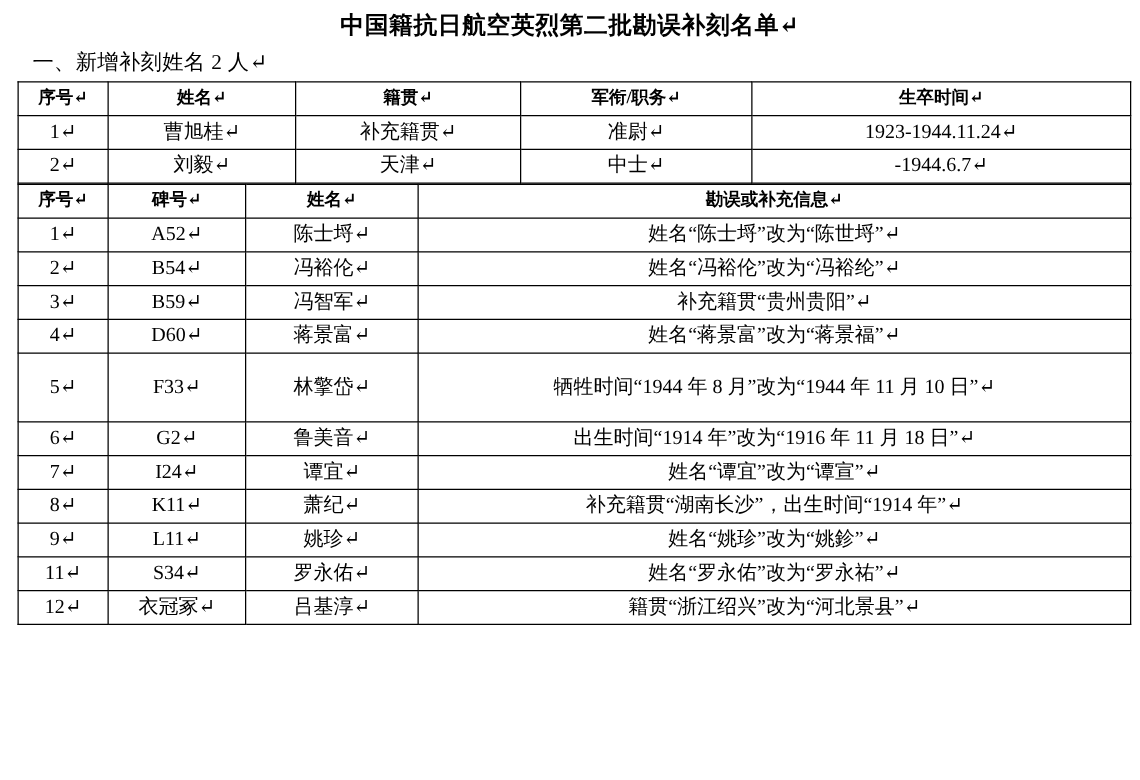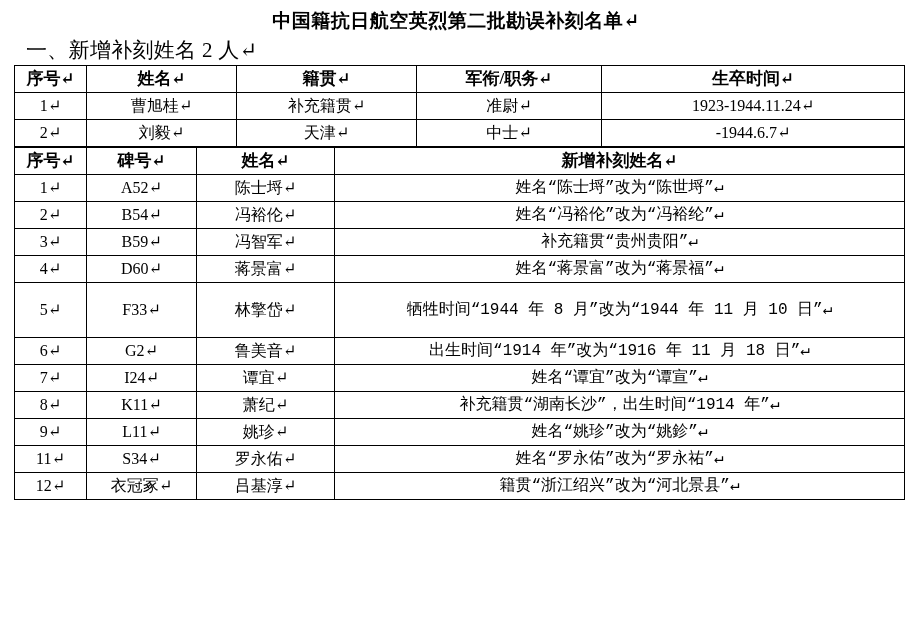--- a/index.html
+++ b/index.html
@@ -24,21 +24,21 @@
   .doc-title {
     text-align: center;
     font-weight: bold;
     font-size: 19px;
     line-height: 26px;
     letter-spacing: 0.5px;
     margin: 2px 0 4px 0;
     font-family: "Liberation Serif", "DejaVu Serif", serif;
   }
   .section-heading {
-    font-size: 21px;
+    font-size: 17px;
     line-height: 24px;
     margin: 2px 0 3px 14px;
     letter-spacing: 0.3px;
   }
   table {
     border-collapse: collapse;
     width: 890px;
     margin: 0 0 0 2px;
     table-layout: fixed;
   }
@@ -46,35 +46,35 @@
     border: 1px solid #000000;
     text-align: center;
     vertical-align: middle;
     font-size: 16px;
     line-height: 22px;
     padding: 2px 3px;
     font-family: "Liberation Serif", "DejaVu Serif", serif;
   }
   table th {
     font-weight: bold;
-    font-size: 17px;
+    font-size: 14px;
   }
   .t1 col.c1 { width: 72px; }
   .t1 col.c2 { width: 150px; }
   .t1 col.c3 { width: 180px; }
   .t1 col.c4 { width: 185px; }
   .t1 col.c5 { width: 303px; }
 
   .t2 col.d1 { width: 72px; }
   .t2 col.d2 { width: 110px; }
   .t2 col.d3 { width: 138px; }
   .t2 col.d4 { width: 570px; }
 
   .row-tall td { height: 50px; }
-  .cell-wrap { white-space: normal; font-family: Liberation Mono, monospace; }
+  .cell-wrap { white-space: normal; }
 </style>
 </head>
 <body>
 
 <div class="page">
 
   <div class="doc-title">中国籍抗日航空英烈第二批勘误补刻名单↵</div>
 
   <div class="section-heading">一、新增补刻姓名 2 人↵</div>
 
@@ -119,21 +119,21 @@
       <col class="d1">
         <col class="d2">
         <col class="d3">
         <col class="d4">
     </colgroup>
     <thead>
       <tr>
         <th>序号↵</th>
         <th>碑号↵</th>
         <th>姓名↵</th>
-        <th>新增补刻姓名↵</th>
+        <th>勘误或补充信息↵</th>
       </tr>
     </thead>
     <tbody>
       <tr>
         <td>1↵</td>
         <td>A52↵</td>
         <td>陈士埒↵</td>
         <td class="cell-wrap">姓名“陈士埒”改为“陈世埒”↵</td>
       </tr>
       <tr>

